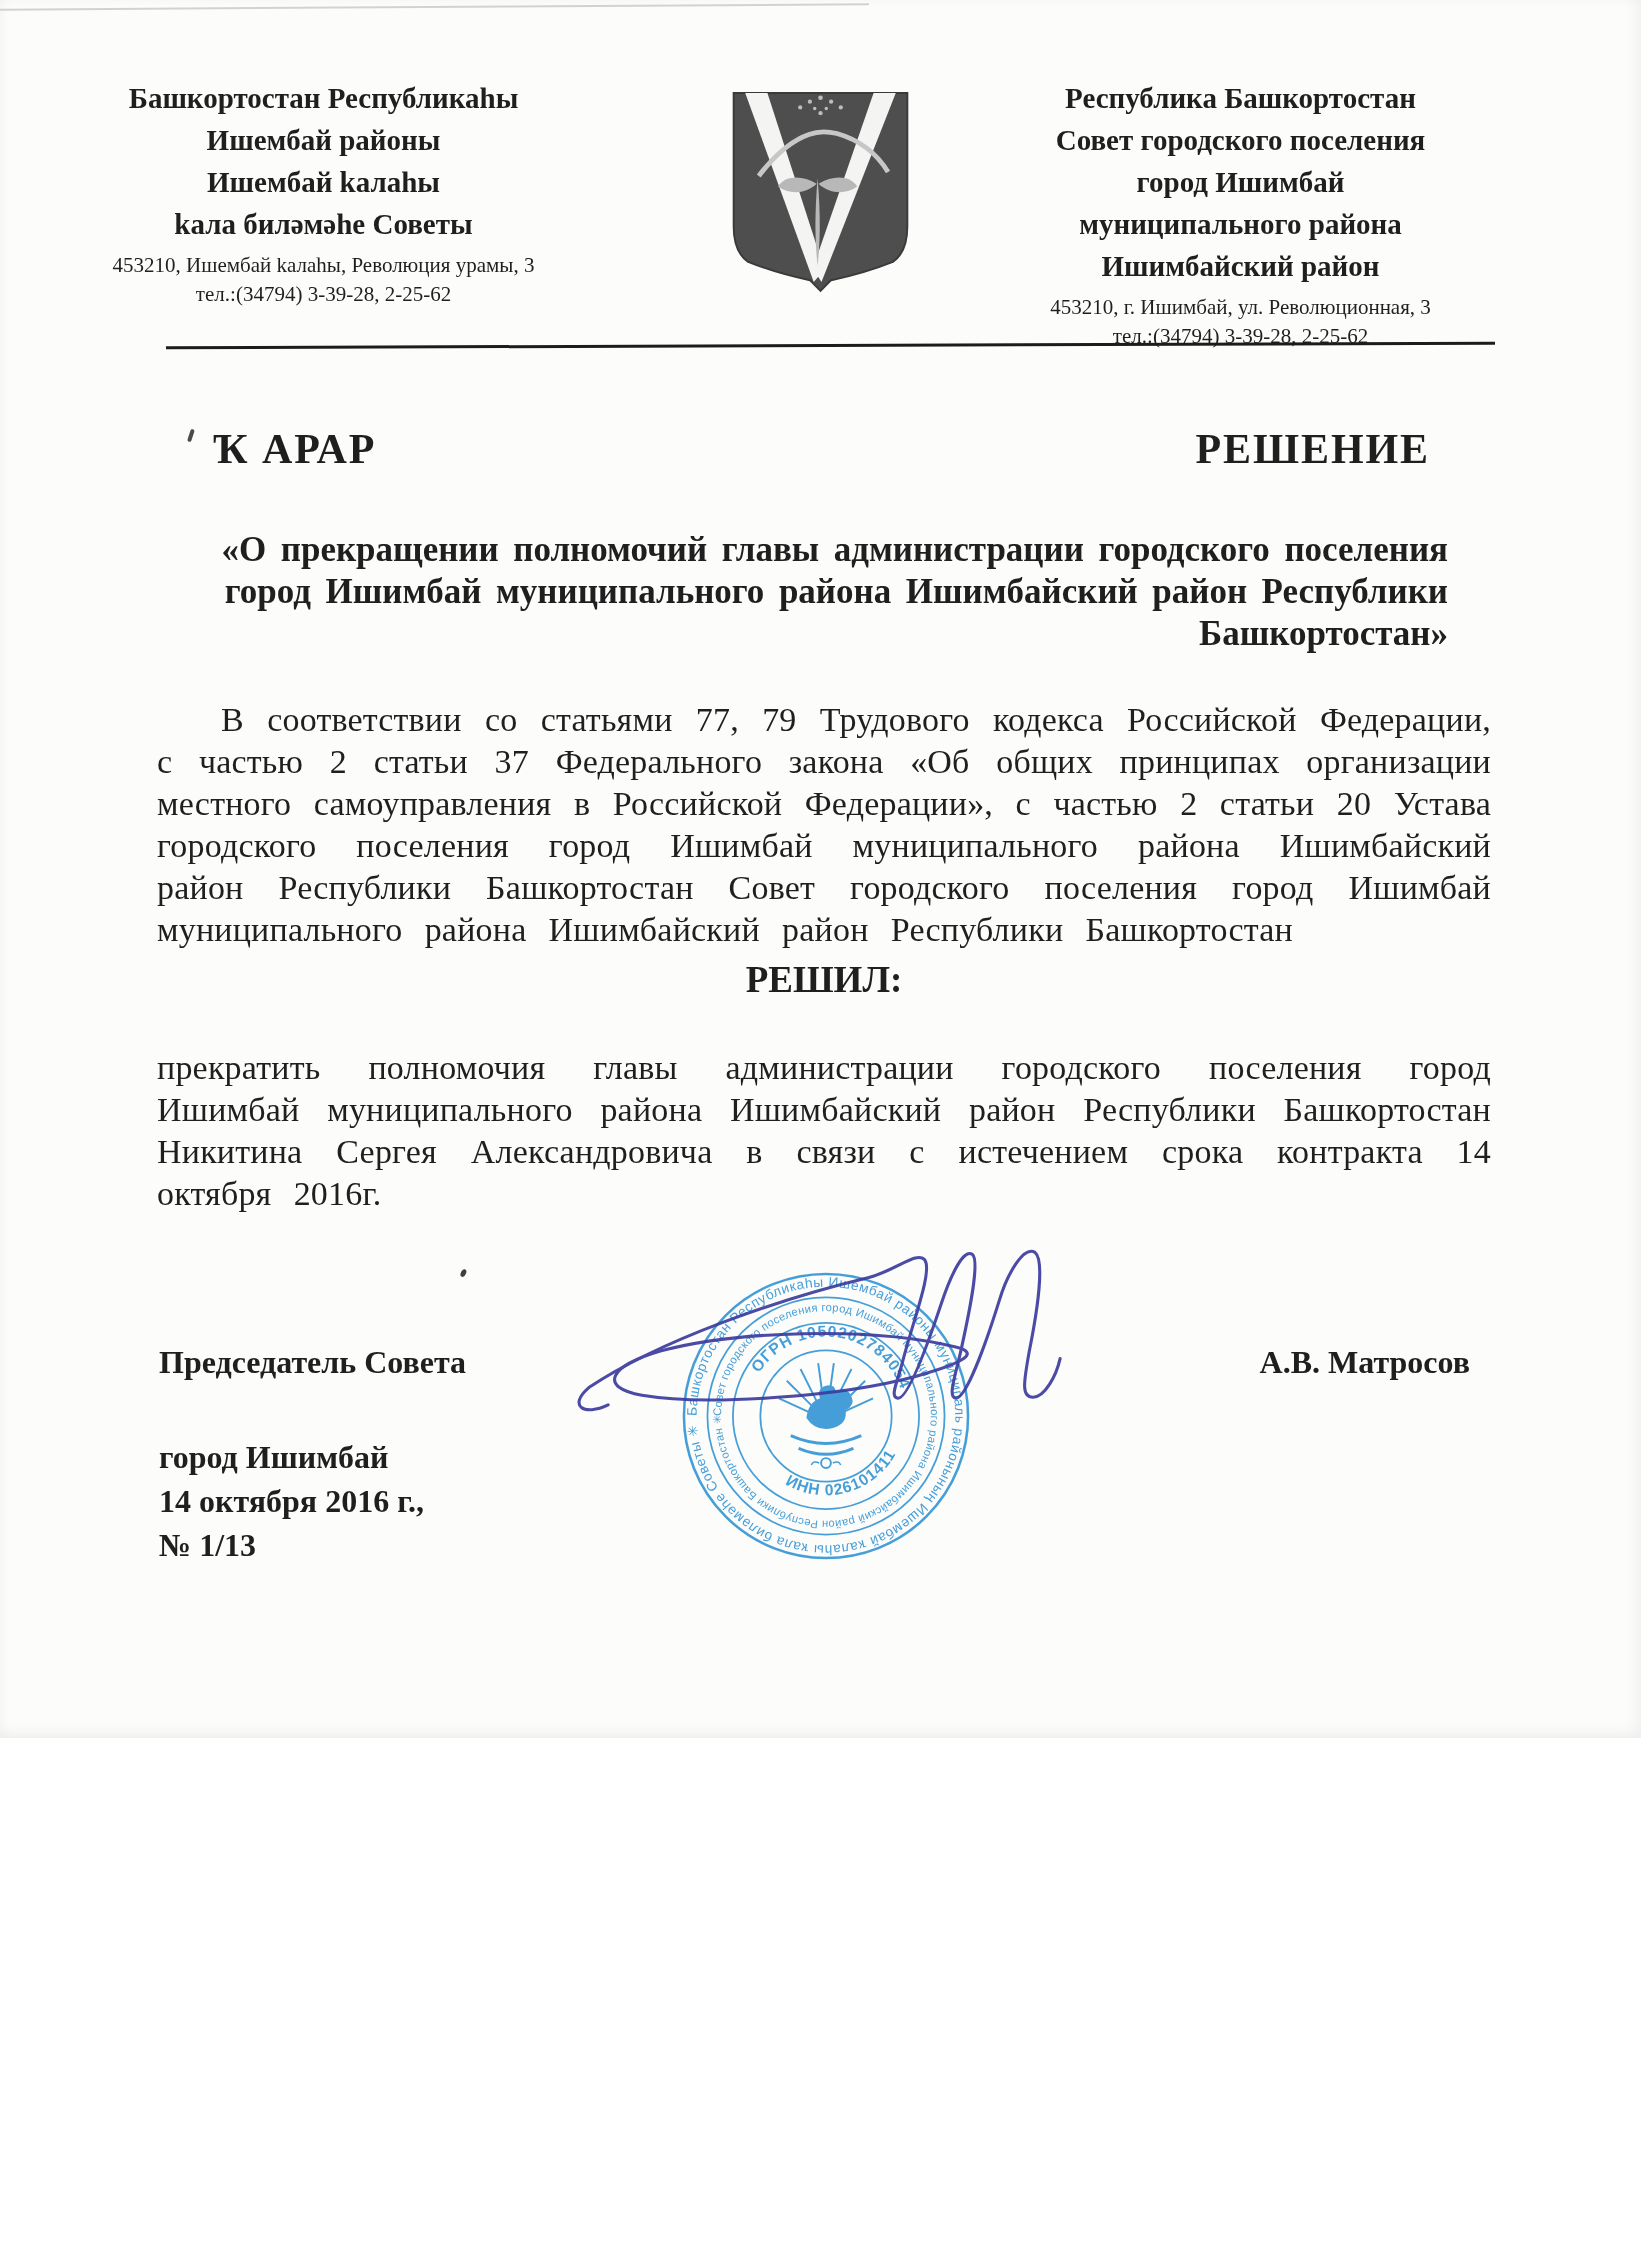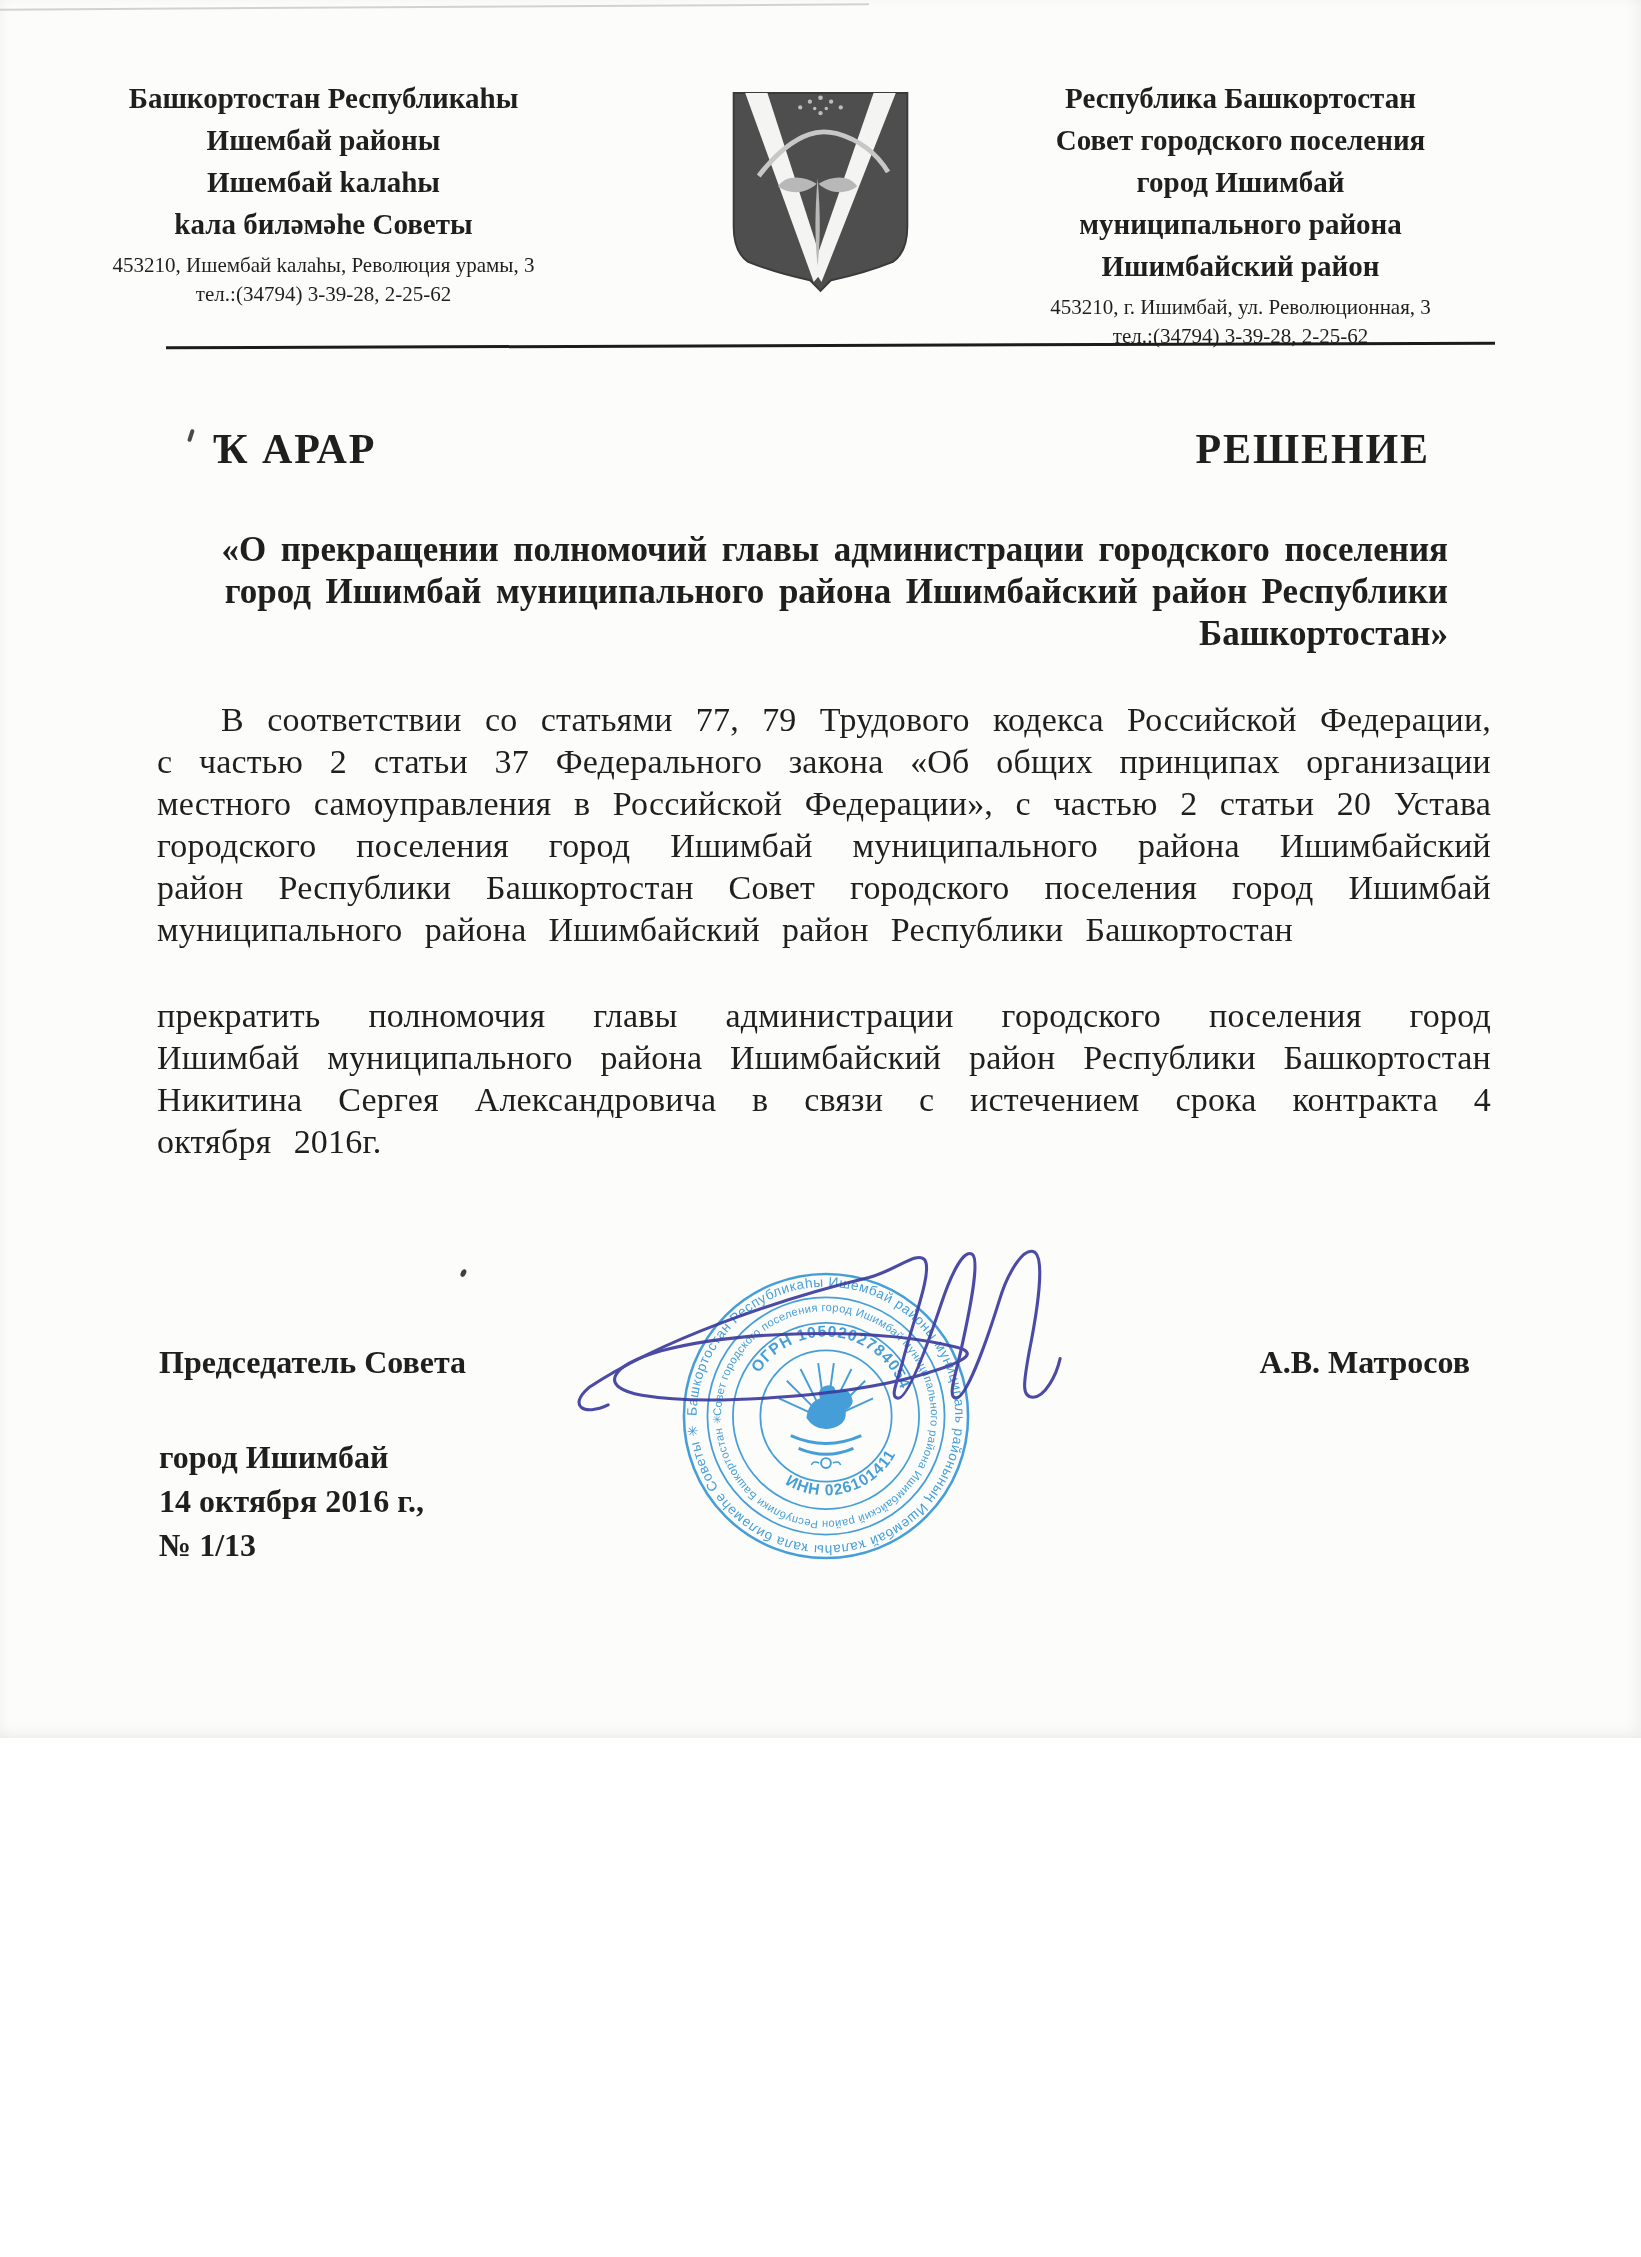--- a/index.html
+++ b/index.html
@@ -110,21 +110,22 @@
   <div class="artifact-tick"></div>
   <div class="doctype-row">
     <span class="doctype-bashkir">Ҡ АРАР</span>
     <span class="doctype-russian">РЕШЕНИЕ</span>
   </div>
 
   <p class="subject">«О прекращении полномочий главы администрации городского поселения город Ишимбай муниципального района Ишимбайский район Республики Башкортостан»</p>
 
   <div class="body-block">
     <p class="para indent">В соответствии со статьями 77, 79 Трудового кодекса Российской Федерации, с частью 2 статьи 37 Федерального закона «Об общих принципах организации местного самоуправления в Российской Федерации», с частью 2 статьи 20 Устава городского поселения город Ишимбай муниципального района Ишимбайский район Республики Башкортостан Совет городского поселения город Ишимбай муниципального района Ишимбайский район Республики Башкортостан</p>
-    <p class="para resolution">прекратить полномочия главы администрации городского поселения город Ишимбай муниципального района Ишимбайский район Республики Башкортостан Никитина Сергея Александровича в связи с истечением срока контракта 4 октября 2016г.</p>
+    <p class="decision-word">РЕШИЛ:</p>
+    <p class="para resolution">прекратить полномочия главы администрации городского поселения город Ишимбай муниципального района Ишимбайский район Республики Башкортостан Никитина Сергея Александровича в связи с истечением срока контракта 14 октября 2016г.</p>
   </div>
 
   <div class="sig-row">
     <span>Председатель Совета</span>
     <span>А.В. Матросов</span>
   </div>
   <div class="artifact-dot"></div>
 
   <div class="footer-block">
     <div>город Ишимбай</div>

